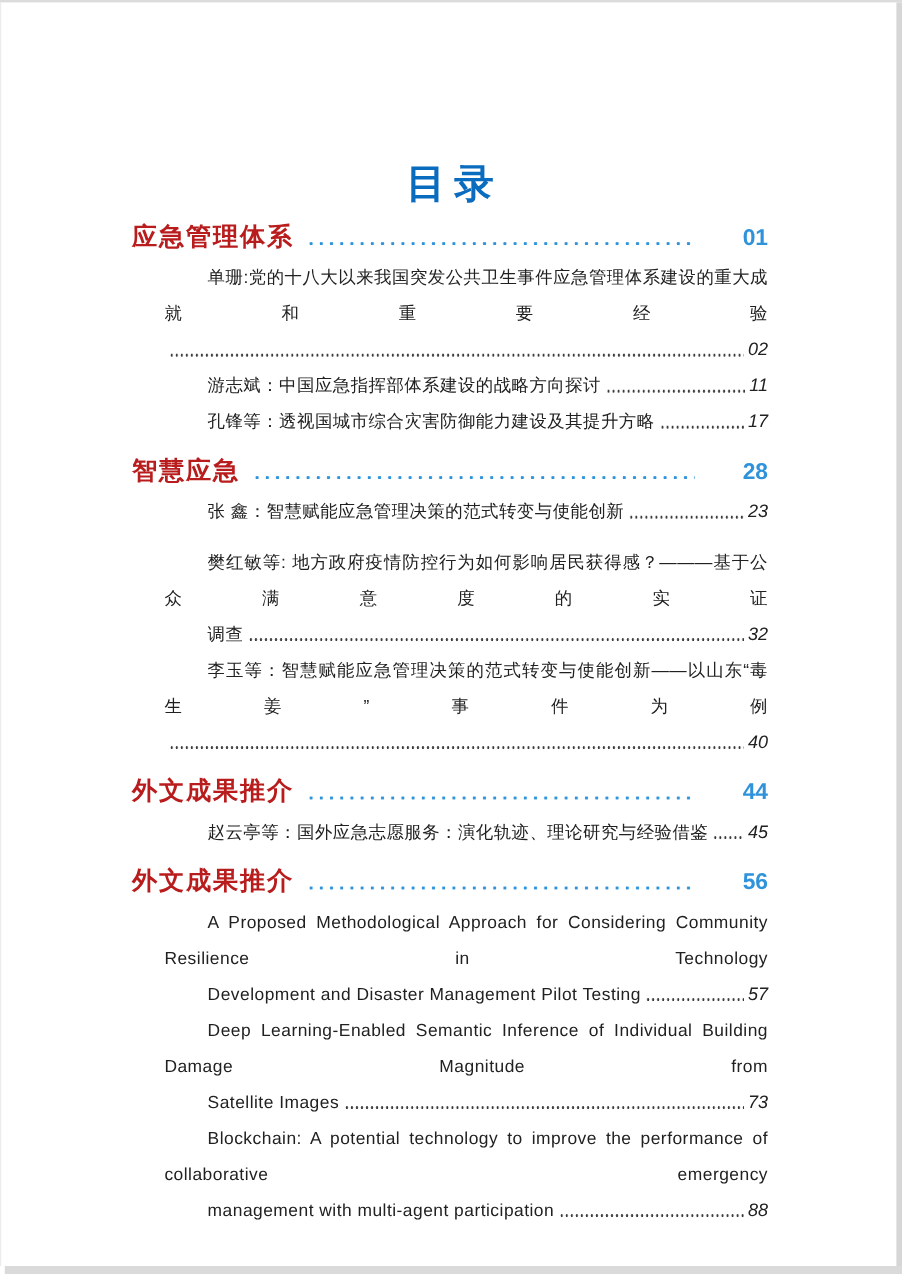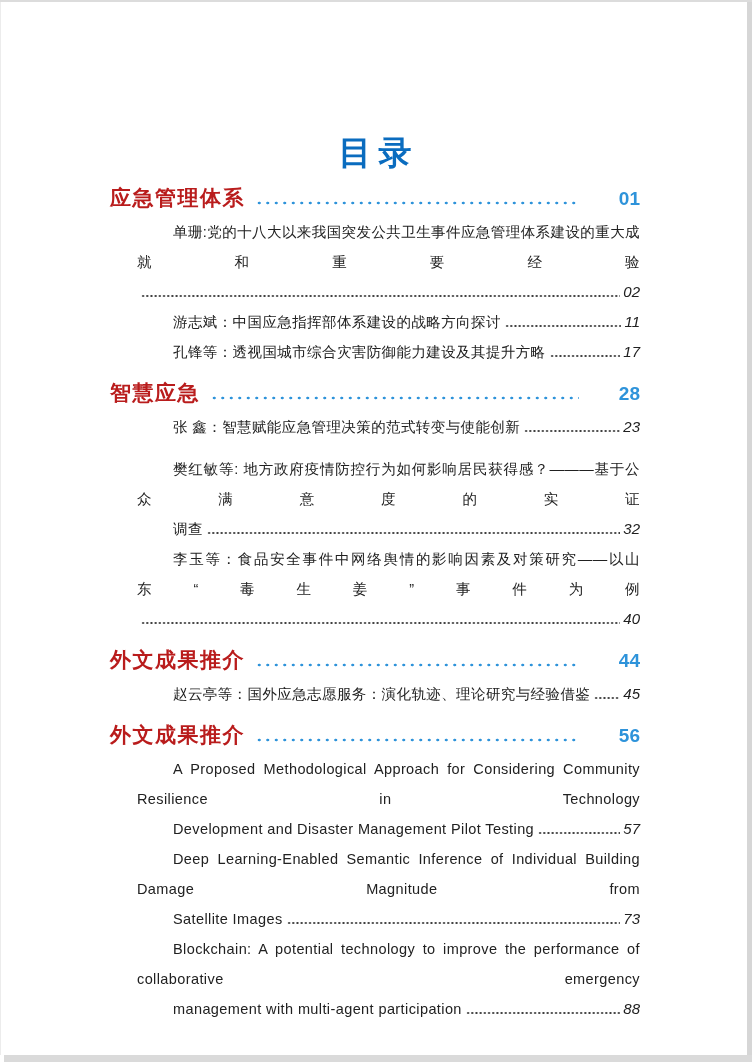--- a/index.html
+++ b/index.html
@@ -163,21 +163,21 @@
   </div>
 
   <div class="entry-line">
     <span class="entry-text">调查</span>
     <span class="entry-leader"></span>
     <span class="entry-page">32</span>
   </div>
 </div>
           <div class="entry">
   <div class="entry-line full">
-    <span class="entry-text">李玉等：食品安全事件中网络舆情的影响因素及对策研究——以山东“毒生姜”事件为例</span>
+    <span class="entry-text">李玉等：智慧赋能应急管理决策的范式转变与使能创新——以山东“毒生姜”事件为例</span>
     
     
   </div>
 
   <div class="entry-line">
 
     <span class="entry-leader"></span>
     <span class="entry-page">40</span>
   </div>
 </div>

